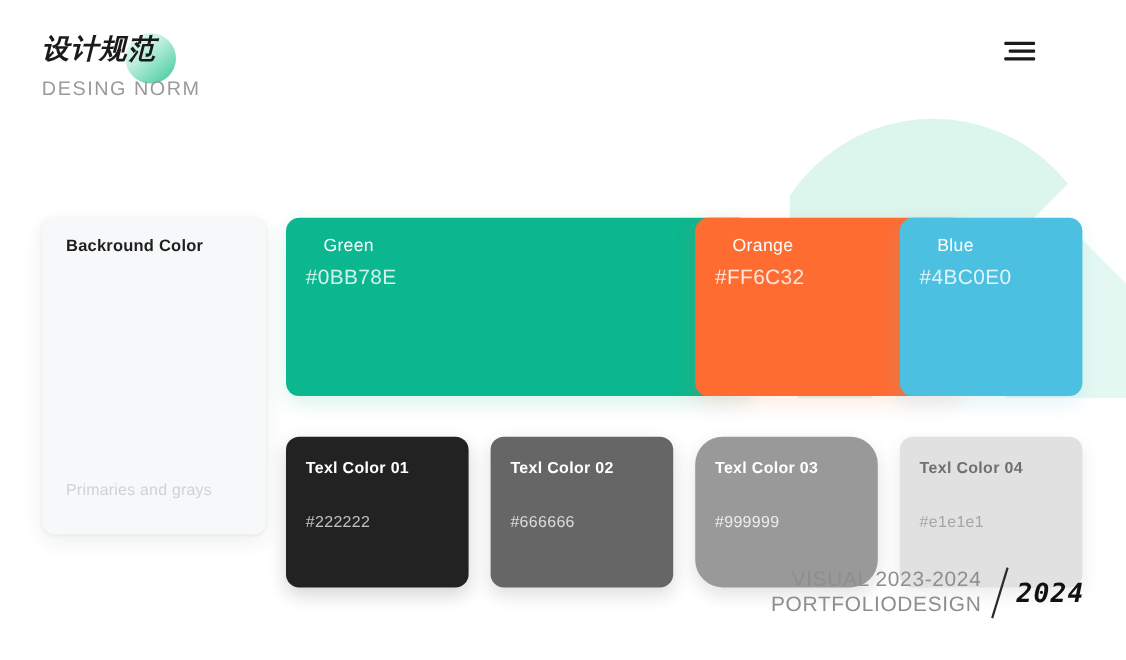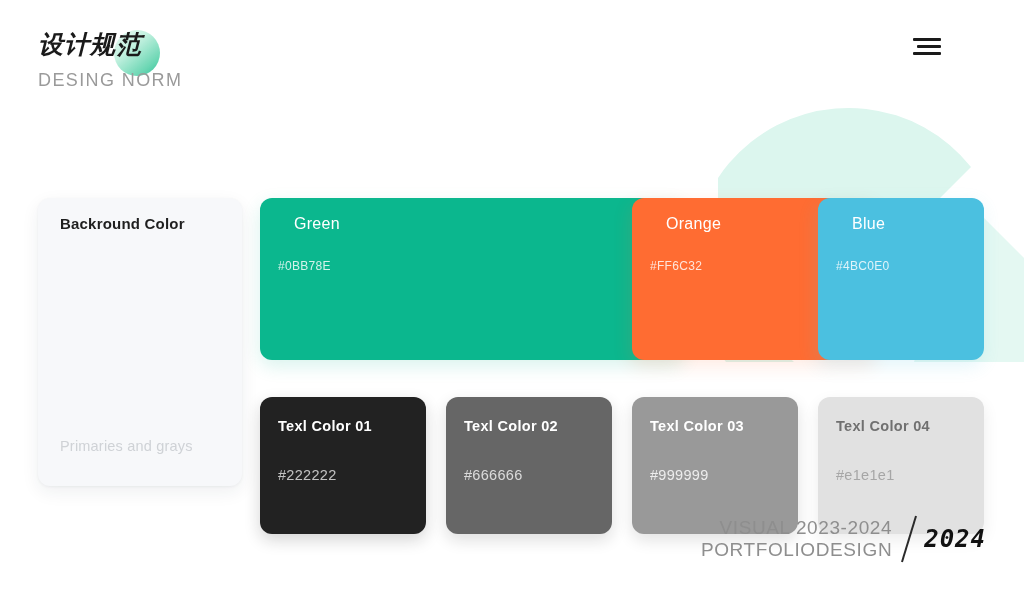--- a/index.html
+++ b/index.html
@@ -175,25 +175,24 @@
     top: 17px;
     font-size: 16px;
     font-weight: 400;
     color: #ffffff;
     letter-spacing: .3px;
   }
   .band .c-hex {
     position: absolute;
     left: 18px;
     top: 44px;
-    font-size: 12px;
+    font-size: 19px;
     font-weight: 400;
     color: rgba(255,255,255,.82);
     letter-spacing: .3px;
-    margin-top: 17px;
   }
 
   
   .tc {
     position: absolute;
     top: 397px;
     width: 166px;
     height: 137px;
     border-radius: 12px;
   }
@@ -215,21 +214,21 @@
   }
 
   .tc1 { left: 260px; background: #222222; box-shadow: 0 6px 16px rgba(20,20,20,.18); }
   .tc1 .c-name { color: #ffffff; }
   .tc1 .c-hex  { color: rgba(255,255,255,.72); }
 
   .tc2 { left: 446px; background: #666666; box-shadow: 0 6px 16px rgba(20,20,20,.14); }
   .tc2 .c-name { color: #ffffff; }
   .tc2 .c-hex  { color: rgba(255,255,255,.76); }
 
-  .tc3 { left: 632px; background: #999999; box-shadow: 0 6px 16px rgba(20,20,20,.12); }
+  .tc3 { left: 632px; background: #999999; box-shadow: 0 6px 16px rgba(20,20,20,.12); border-radius: 25px; }
   .tc3 .c-name { color: #ffffff; }
   .tc3 .c-hex  { color: rgba(255,255,255,.82); }
 
   .tc4 { left: 818px; background: #e1e1e1; box-shadow: 0 6px 16px rgba(20,20,20,.08); }
   .tc4 .c-name { color: #707070; }
   .tc4 .c-hex  { color: #a6a6a6; }
 
   
   .footer {
     position: absolute;

